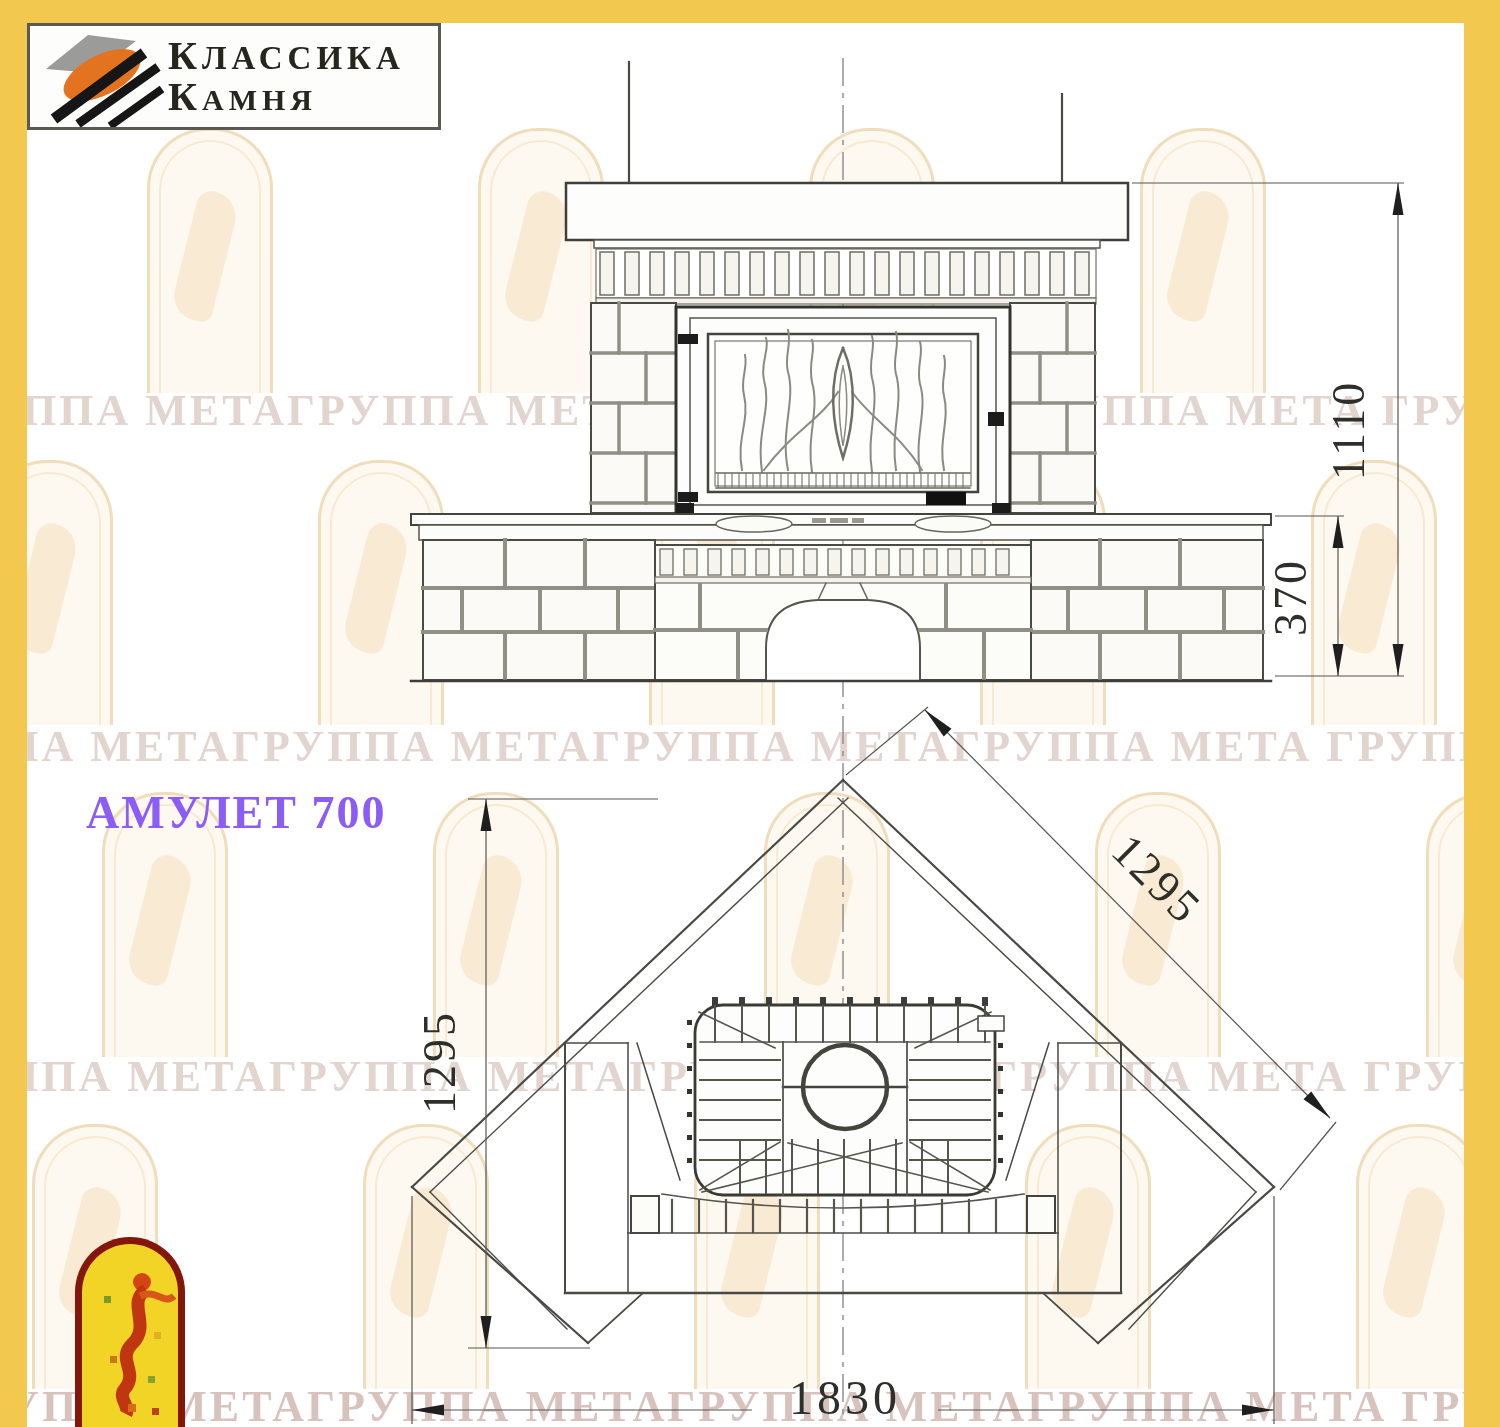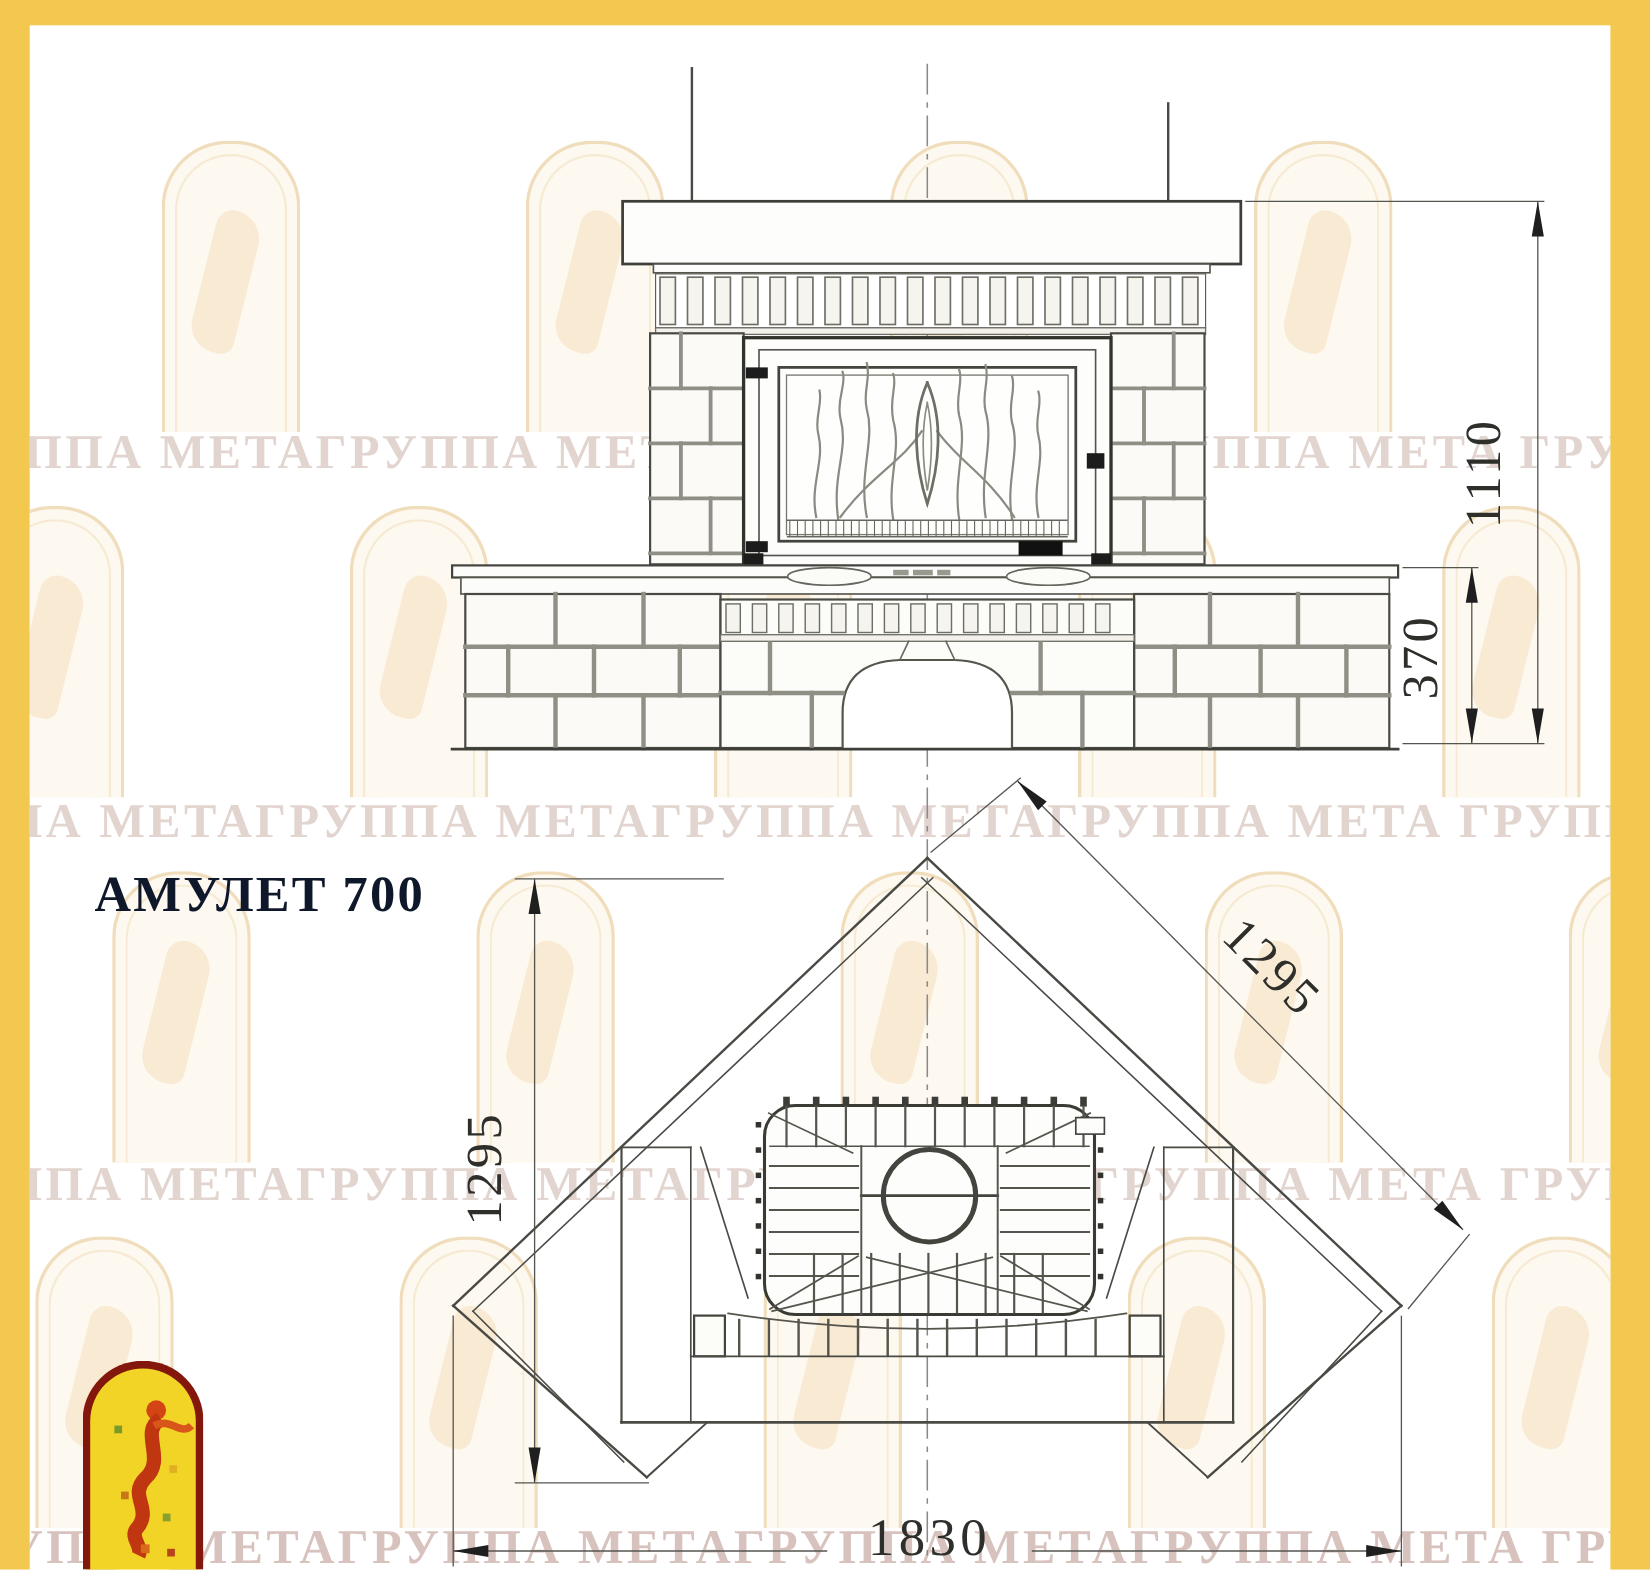--- a/index.html
+++ b/index.html
@@ -26,21 +26,21 @@
   svg.dwg{position:absolute;left:0;top:0;z-index:2;}
   .logo-box{position:absolute;left:27px;top:23px;width:414px;height:107px;background:#fdfdfb;
             border:3px solid #5a5a52;box-sizing:border-box;z-index:3;display:flex;align-items:center;}
   .logo-gfx{margin-left:6px;flex:0 0 auto;}
   .logo-text{margin-left:4px;line-height:1.02;}
   .logo-text p{margin:0;font-family:"Liberation Serif",serif;font-weight:bold;color:#26261f;
                letter-spacing:5px;font-size:33px;}
   .logo-text p:first-letter{font-size:40px;}
   .logo-text p.l2{font-size:30px;}
   .title{position:absolute;left:86px;top:786px;z-index:3;font-family:"Liberation Serif",serif;
-         font-weight:bold;font-size:46px;color:#0f172a;letter-spacing:2px;}
+         font-weight:bold;font-size:46px;color:#8b5cf6;letter-spacing:2px;}
   .arch-logo{position:absolute;left:75px;top:1237px;width:110px;height:190px;z-index:3;
              background:#f2d426;border:7px solid #84170b;border-bottom:none;border-radius:56px 56px 0 0;
              box-sizing:border-box;overflow:hidden;}
 </style>
 </head>
 <body>
 
 <div class="page">
 
   <div class="watermark" id="wm">
@@ -471,20 +471,35 @@
           <path d="M0,0 L32,5.5 L32,-5.5 Z" transform="translate(1330,1118) rotate(225)"></path>
           <path d="M0,0 L32,5.5 L32,-5.5 Z" transform="translate(412,1410) rotate(0)"></path>
           <path d="M0,0 L32,5.5 L32,-5.5 Z" transform="translate(1274,1410) rotate(180)"></path>
         </g>
       <text x="455" y="1062" transform="rotate(-90 455 1062)" text-anchor="middle" font-family="Liberation Serif, serif" font-size="46" letter-spacing="3" fill="#2e2e2a" stroke="none">1295</text>
       <text x="1146" y="890" transform="rotate(45 1146 890)" text-anchor="middle" font-family="Liberation Serif, serif" font-size="46" letter-spacing="3" fill="#2e2e2a" stroke="none">1295</text>
       <text x="845" y="1414" text-anchor="middle" font-family="Liberation Serif, serif" font-size="48" letter-spacing="4" fill="#2e2e2a" stroke="none">1830</text>
     </g>
   </svg>
 
+  <div class="logo-box">
+    <svg class="logo-gfx" width="128" height="100" viewBox="0 0 128 100">
+      <path d="M10,42 L52,8 L100,14 L58,46 Z" fill="#9b9b99"></path>
+      <ellipse cx="66" cy="48" rx="42" ry="20" transform="rotate(-27 66 48)" fill="#e4731f"></ellipse>
+      <g stroke="#161616" fill="none">
+        <path d="M18,92 L108,26" stroke-width="11"></path>
+        <path d="M42,97 L122,40" stroke-width="9"></path>
+        <path d="M74,99 L126,62" stroke-width="8"></path>
+      </g>
+    </svg>
+    <div class="logo-text">
+      <p class="l1">КЛАССИКА</p>
+      <p class="l2">КАМНЯ</p>
+    </div>
+  </div>
 
   <div class="title">АМУЛЕТ 700</div>
 
   <div class="arch-logo">
     <svg width="110" height="190" viewBox="0 0 110 190">
       <circle cx="60" cy="38" r="9" fill="#d44414"></circle>
       <path d="M64,46 C44,58 70,82 50,100 C34,116 58,128 42,146 C36,154 48,162 44,170" stroke="#c03610" stroke-width="13" fill="none"></path>
       <path d="M58,52 C74,44 82,62 92,52" stroke="#d8561a" stroke-width="7" fill="none"></path>
       <g>
         <rect x="22" y="52" width="7" height="7" fill="#7a9a2a"></rect>

